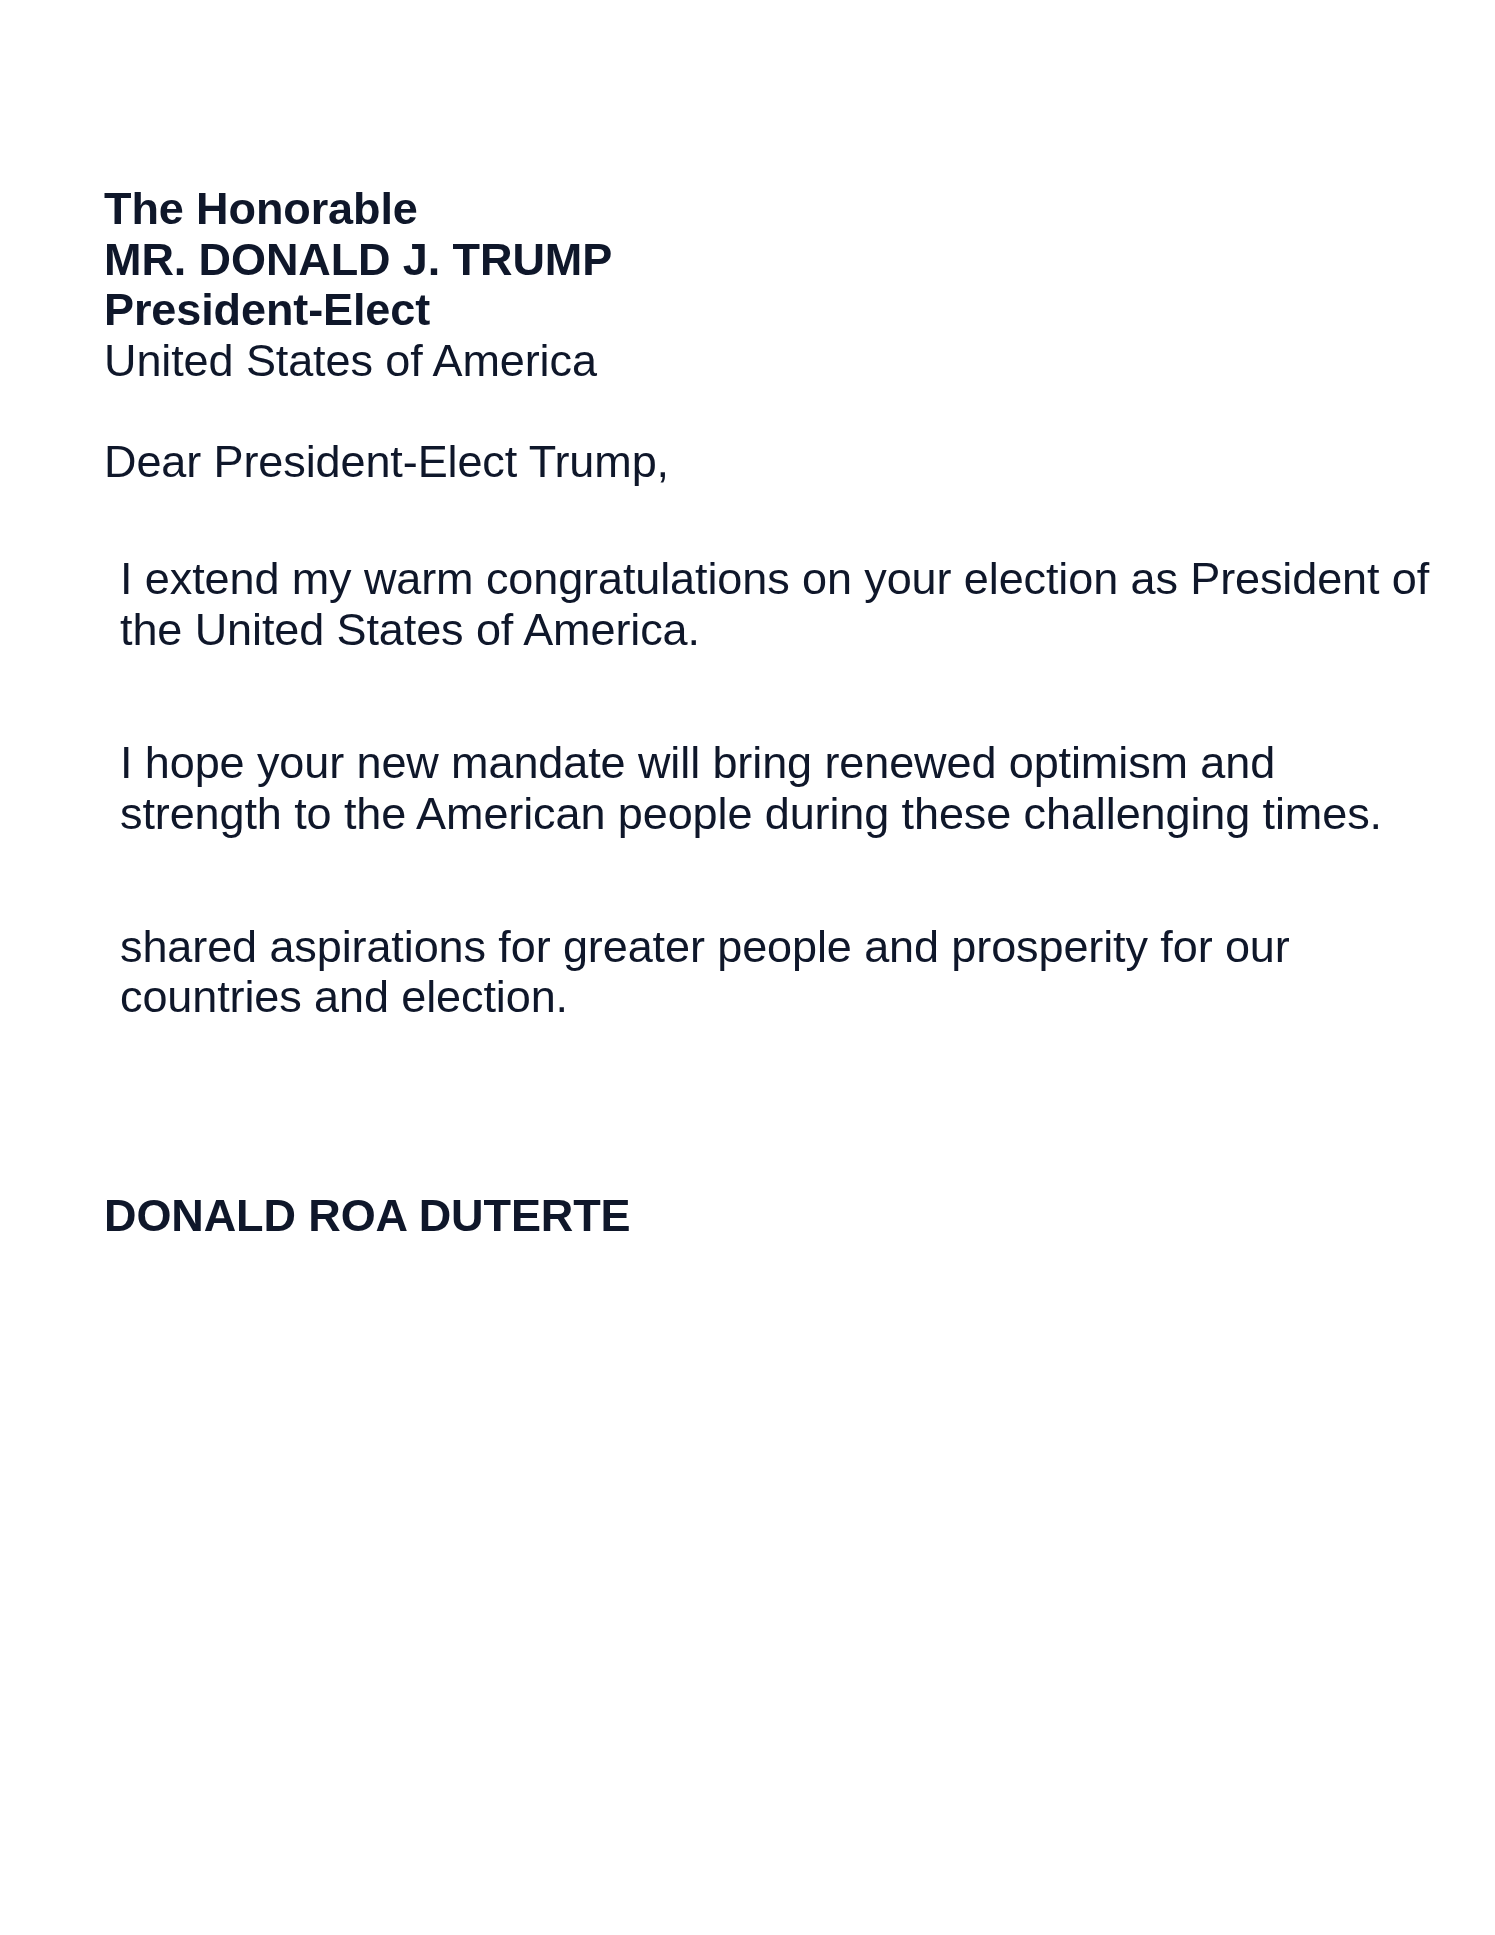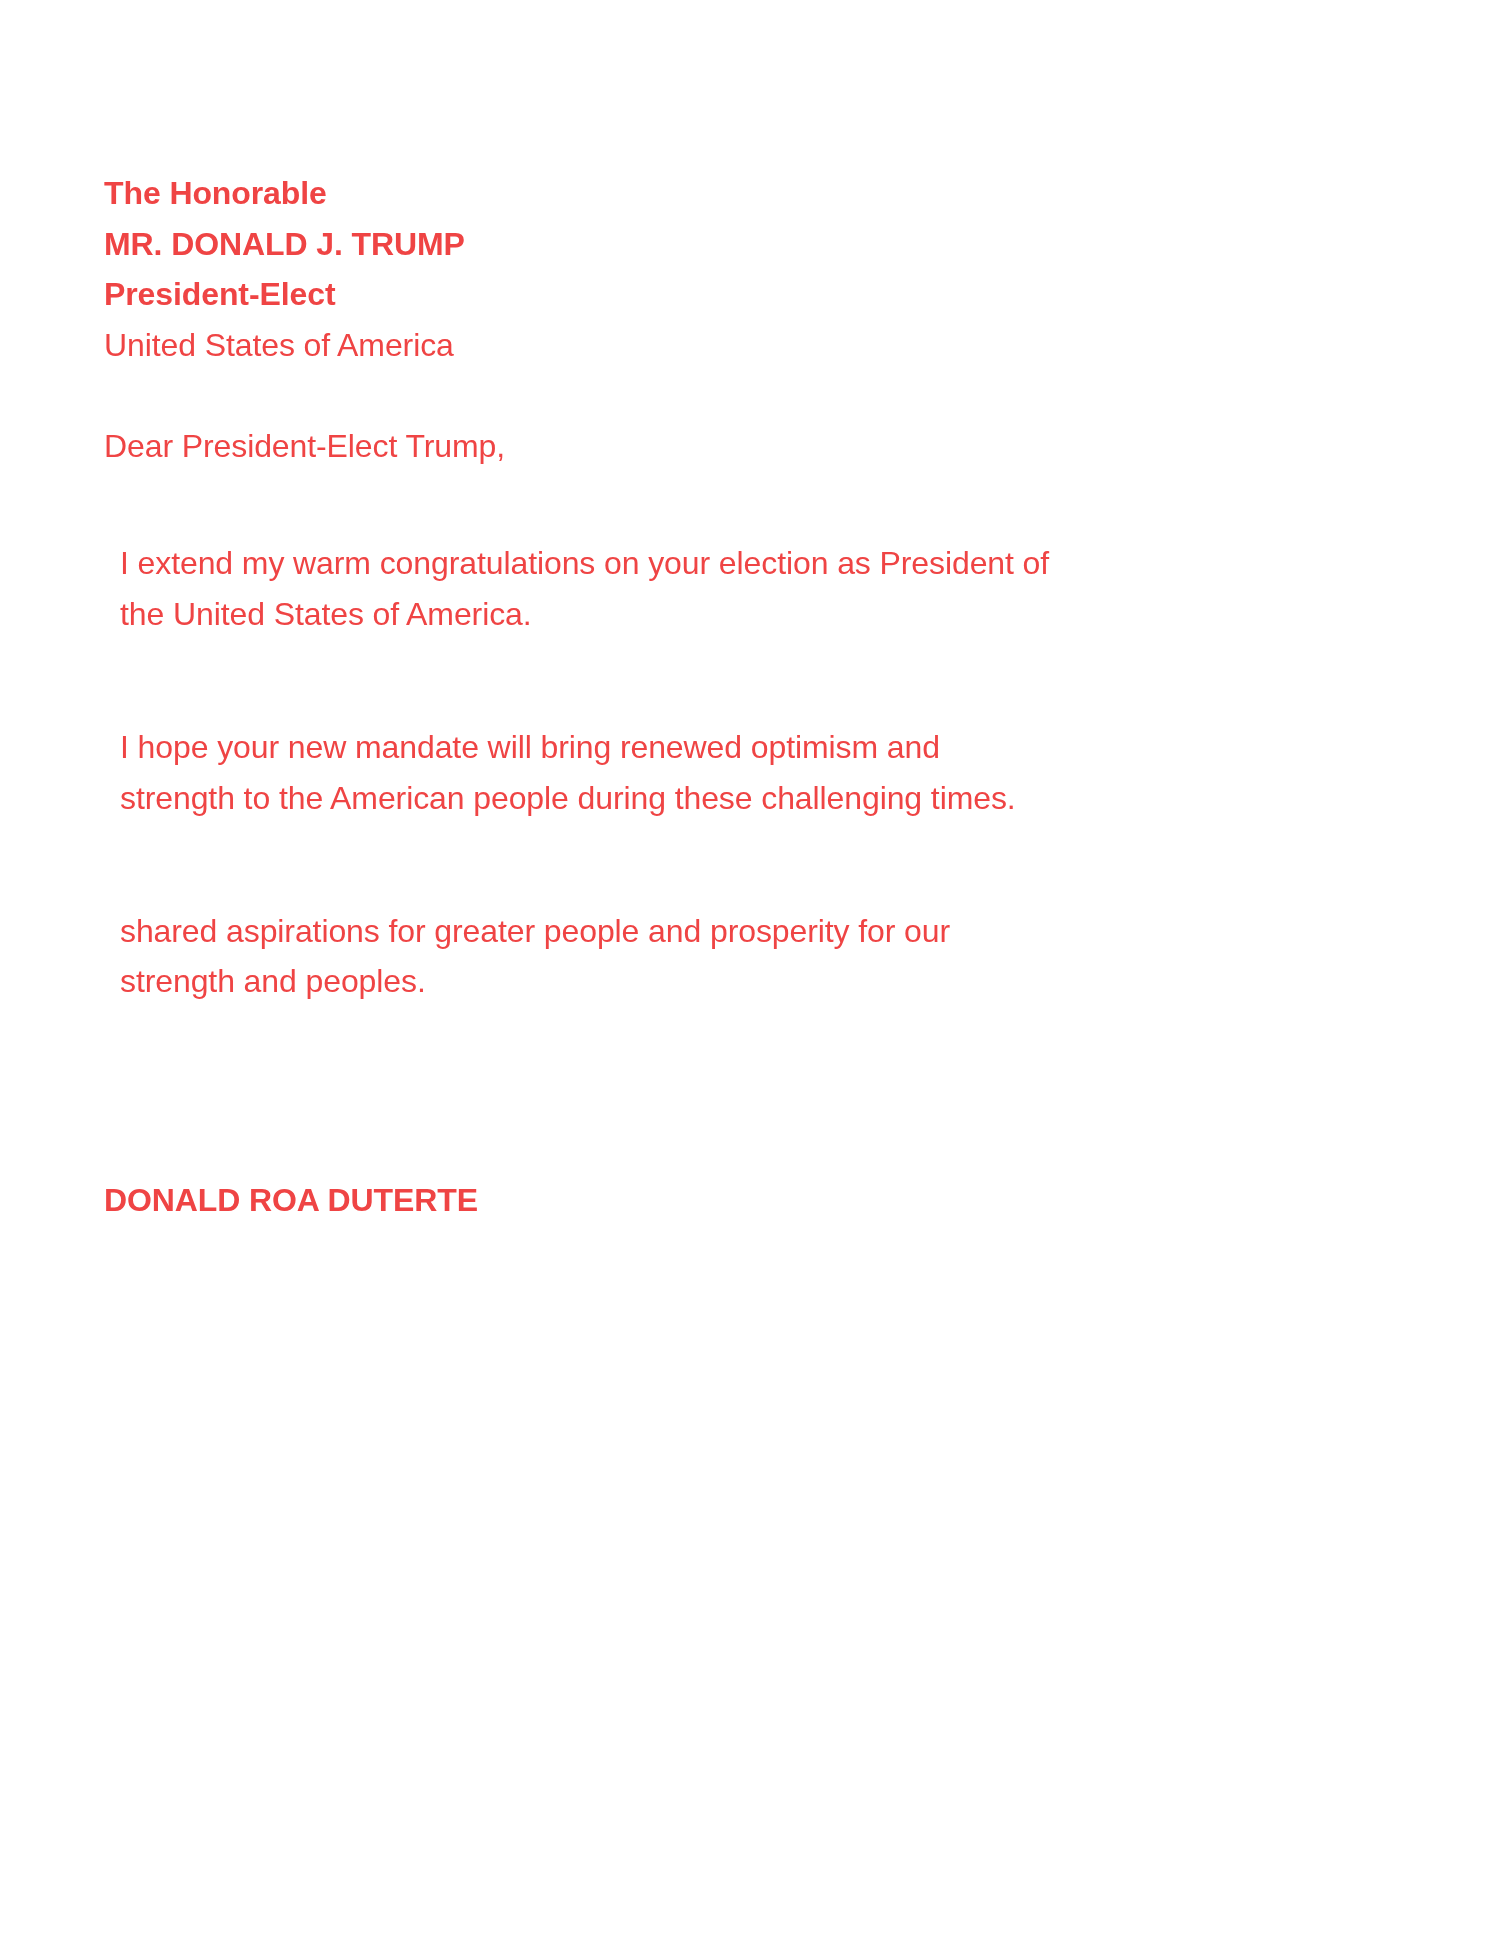--- a/index.html
+++ b/index.html
@@ -1,25 +1,25 @@
 <!DOCTYPE html>
 <html><head>
 <meta charset="utf-8">
 <style>
   html, body { margin: 0; padding: 0; background: #ffffff; }
   body { width: 1495px; height: 1935px; position: relative; overflow: hidden; }
   .page {
     position: absolute;
     left: 104px;
-    top: 168px;
+    top: 184px;
     width: 1360px;
     font-family: "Liberation Sans", sans-serif;
-    font-size: 32px;
+    font-size: 45px;
     line-height: 50.6px;
-    color: #ef4444;
+    color: #0f172a;
     letter-spacing: -0.1px;
   }
   .line { display: block; white-space: nowrap; }
   .bold { font-weight: bold; }
   .gap1 { height: 50.6px; }
   .gap2 { height: 101.2px; }
   .para { margin: 16px; }
 </style>
 </head>
 <body>
@@ -47,21 +47,21 @@
 
   <div class="para">
     <span class="line">I hope your new mandate will bring renewed optimism and</span>
     <span class="line">strength to the American people during these challenging times.</span>
   </div>
 
   <div class="gap1"></div>
 
   <div class="para">
     <span class="line">shared aspirations for greater people and prosperity for our</span>
-    <span class="line">strength and peoples.</span>
+    <span class="line">countries and election.</span>
   </div>
 
   <div class="gap1"></div>
 
 
   <div class="gap2"></div>
 
   <span class="line bold">DONALD ROA DUTERTE</span>
 </div>
 

